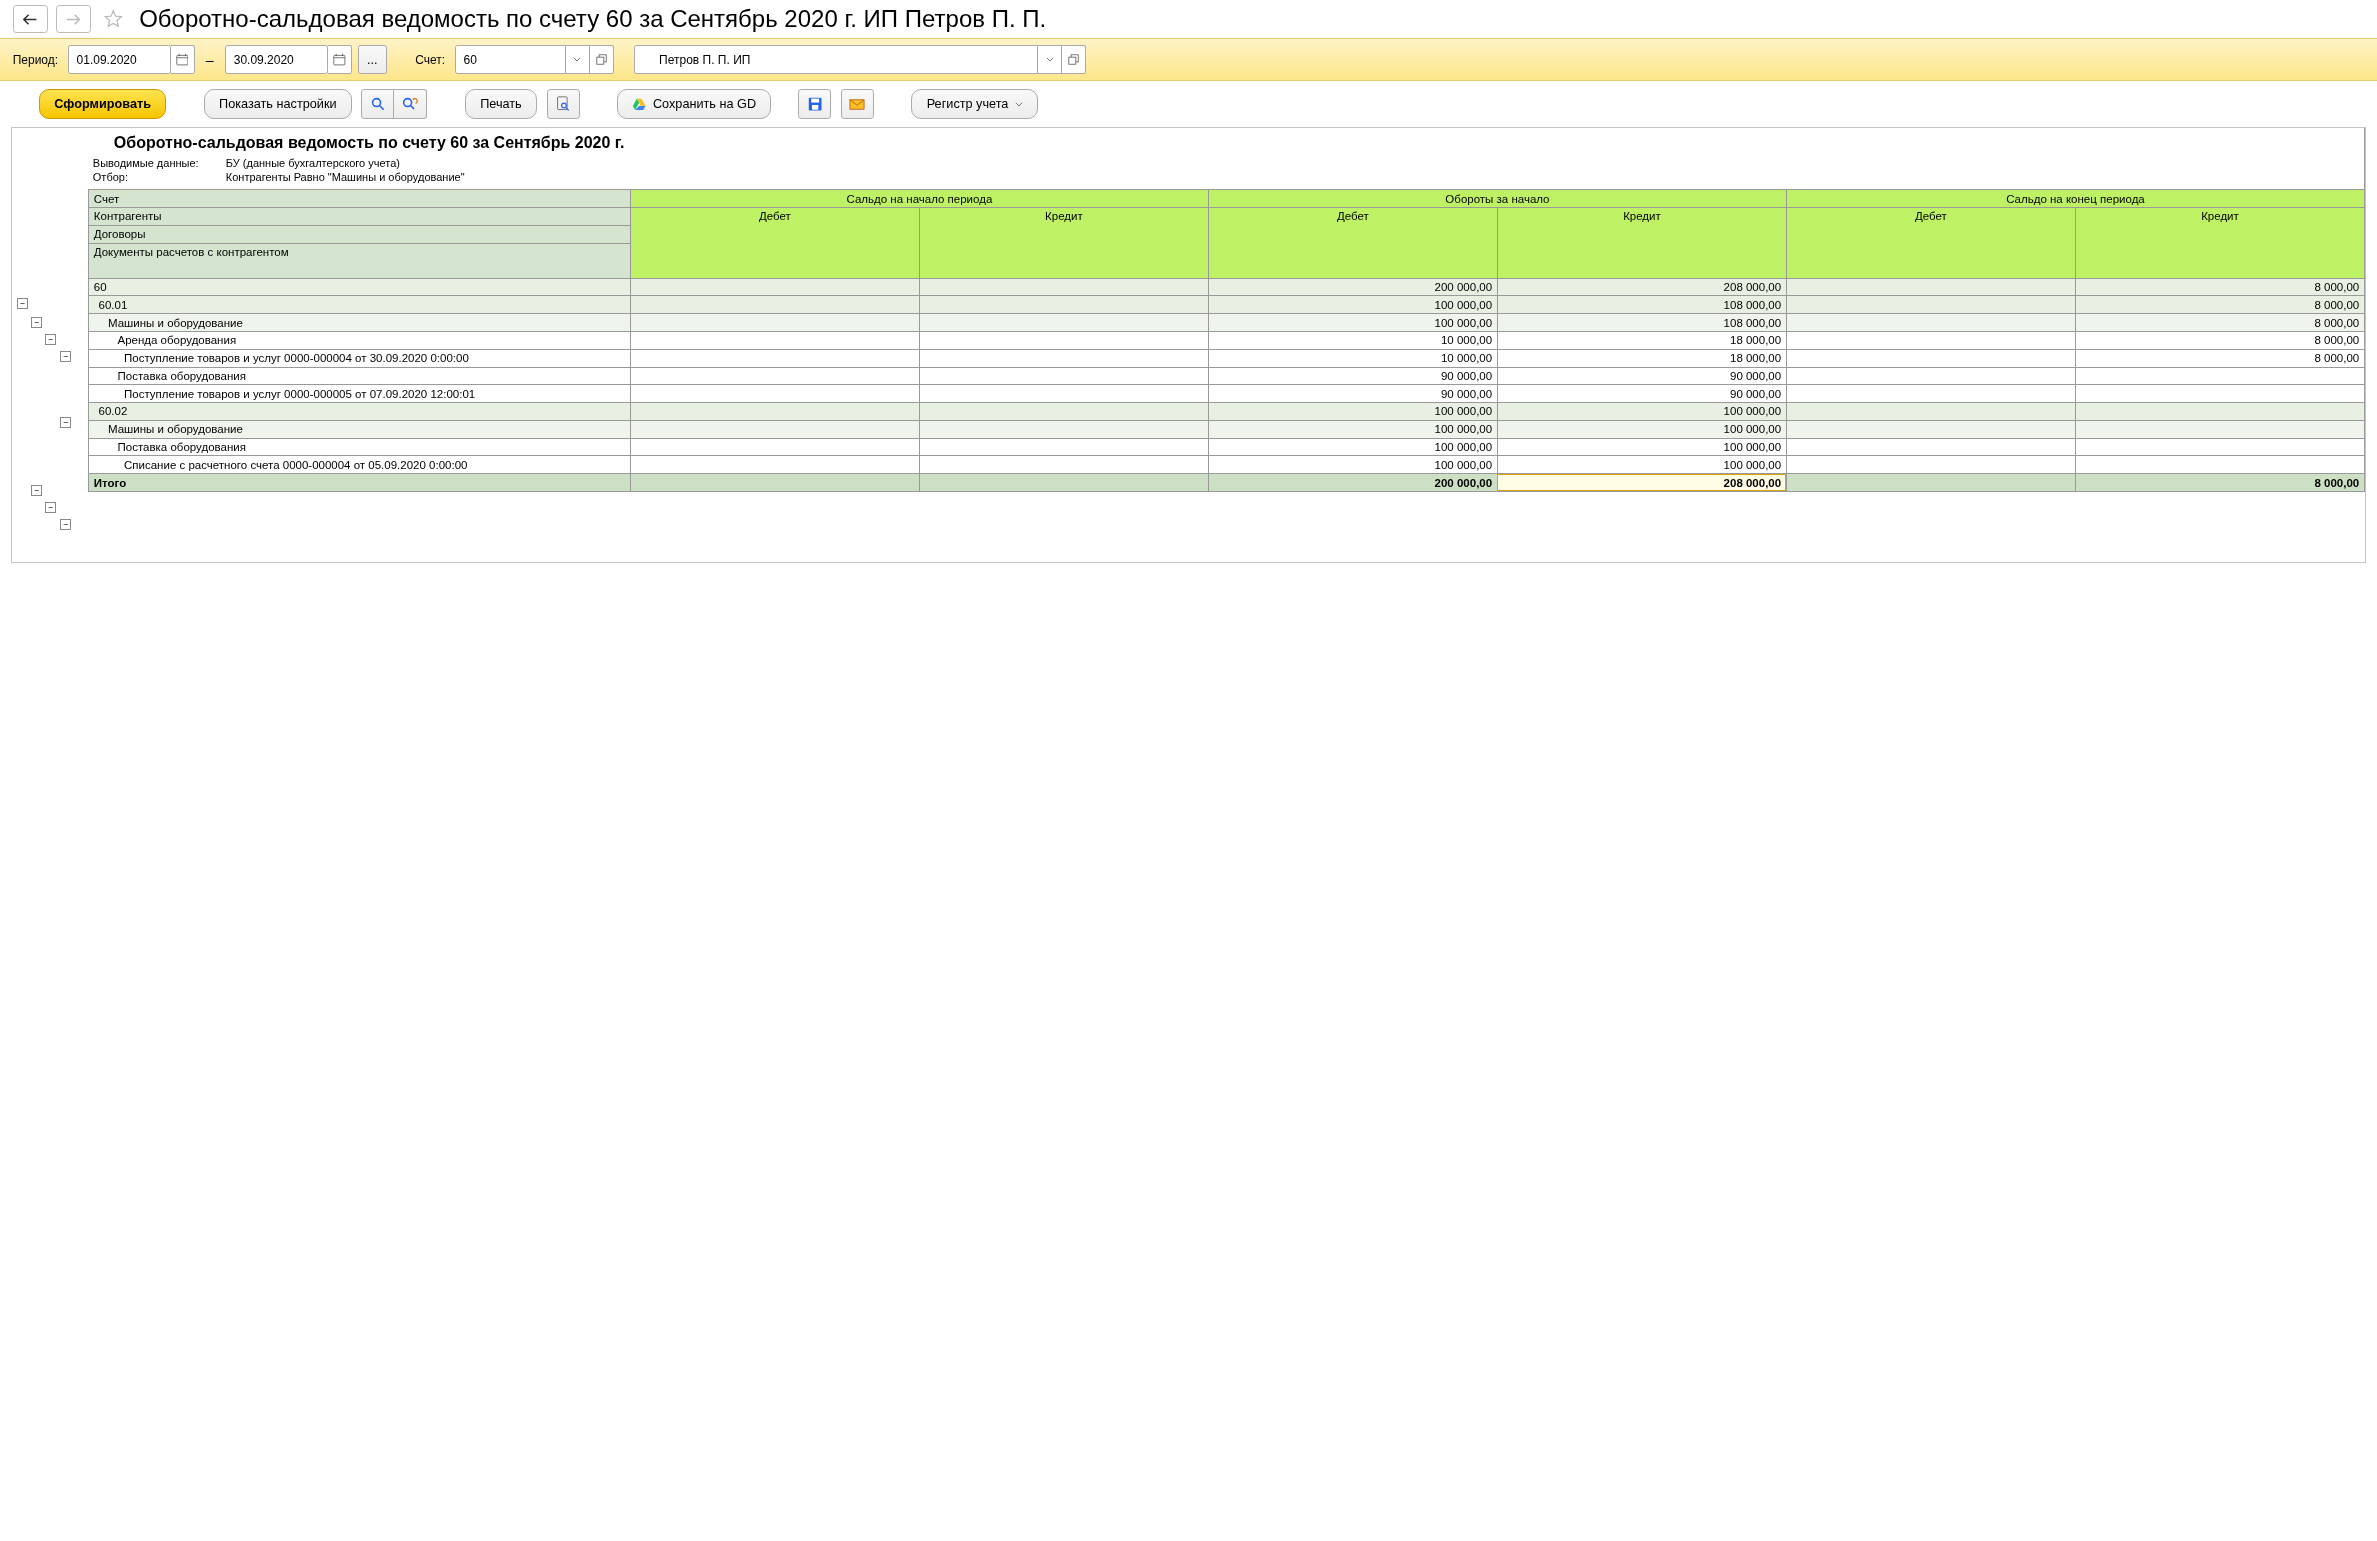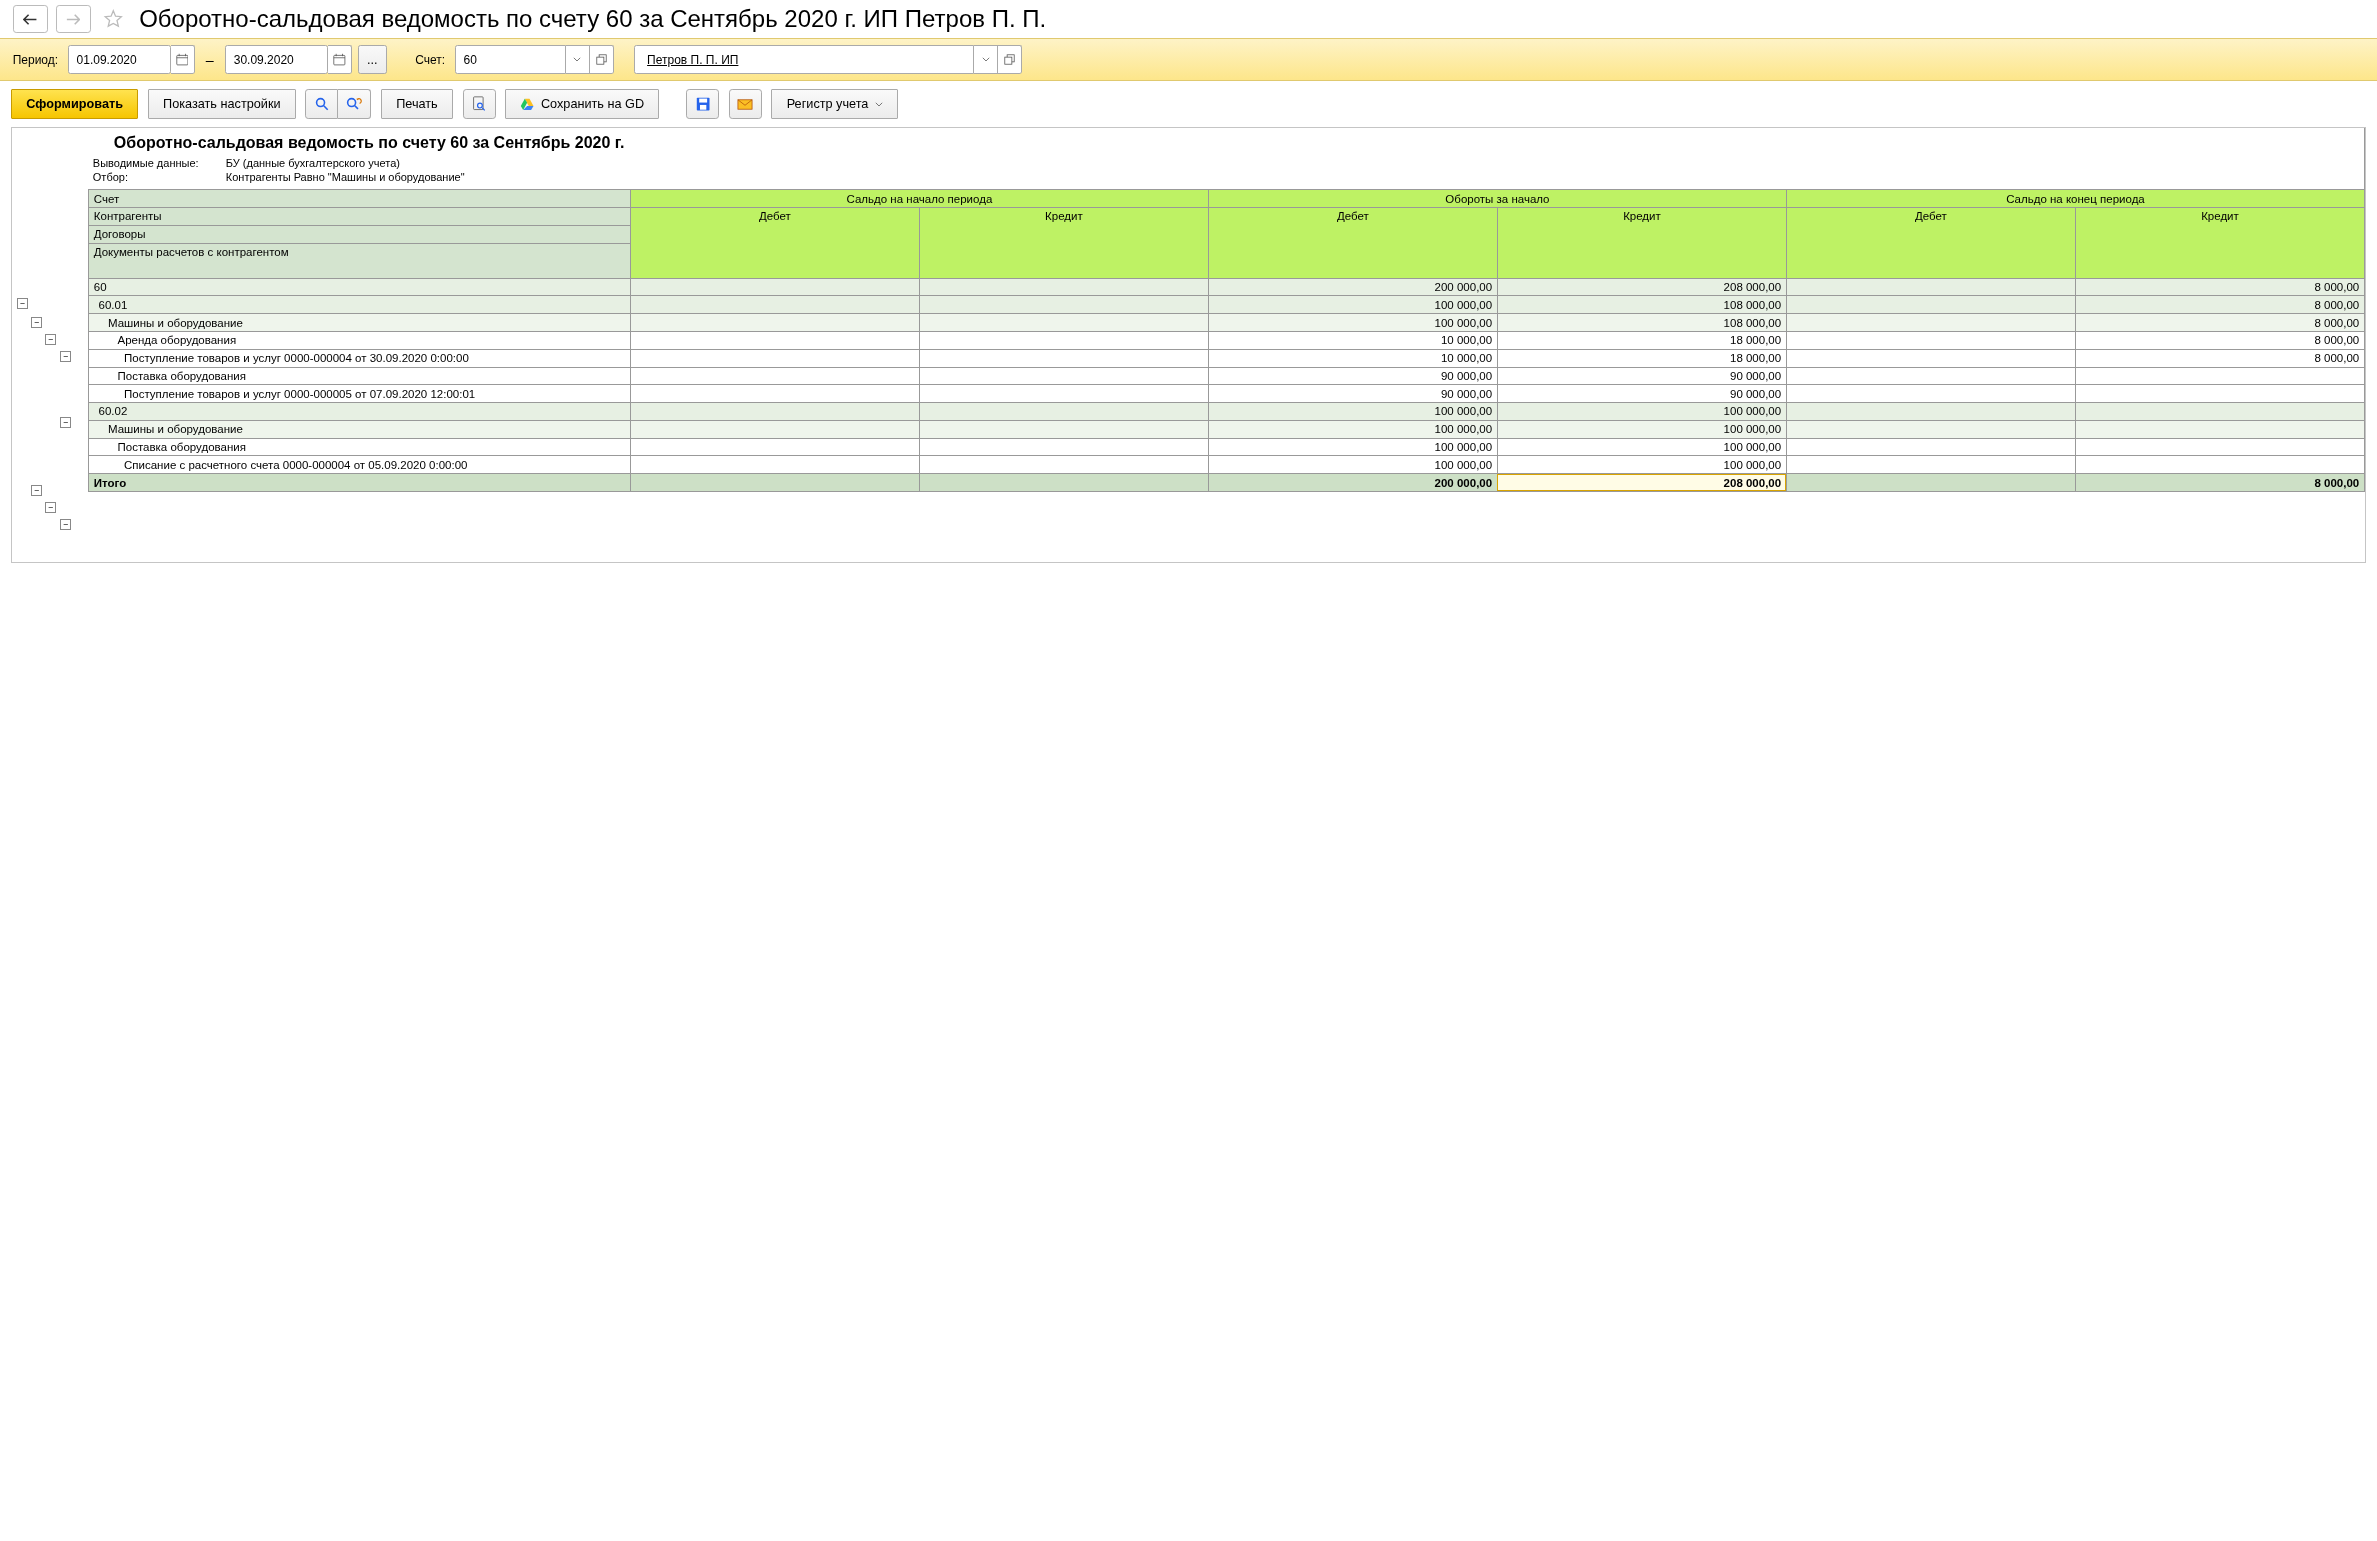--- a/index.html
+++ b/index.html
@@ -13,28 +13,28 @@
 .page-title { font-size: 24px; font-weight: 400; margin-left: 4px; }
 
 
 .period-bar { display: flex; align-items: center; padding: 6.3px 12.7px; gap: 6.3px; background: linear-gradient(#fef3c7, #fde68a); border-top: 0.8px solid #e0c96f; border-bottom: 0.8px solid #e0c96f; }
 .label { font-size: 12px; margin-right: 3.2px; }
 .date-input { height: 28.5px; border: 0.8px solid #aaa; border-radius: 2.4px; padding: 0 8px; font-size: 12px; width: 103px; background: #fff; }
 .cal-btn, .popup-btn, .dropdown-btn { height: 28.5px; width: 24px; border: 0.8px solid #aaa; background: #fff; border-radius: 2.4px; display: flex; align-items: center; justify-content: center; cursor: pointer; }
 .ellipsis-btn { height: 28.5px; width: 28.5px; border: 0.8px solid #aaa; background: linear-gradient(#f9f9f9, #ececec); border-radius: 2.4px; cursor: pointer; font-size: 12.7px; }
 .dash { font-size: 14.3px; padding: 0 4.8px; }
 .account-input { height: 28.5px; border: 0.8px solid #aaa; border-radius: 2.4px 0 0 2.4px; padding: 0 8px; font-size: 12px; width: 111px; background: #fff; }
-.org-input { height: 28.5px; border: 0.8px solid #aaa; border-radius: 2.4px 0 0 2.4px; padding: 0 12px; font-size: 12px; width: 340px; background: #fff; text-decoration: underline; }
+.org-input { height: 28.5px; border: 0.8px solid #aaa; border-radius: 2.4px 0 0 2.4px; padding: 0 24px; font-size: 12px; width: 404px; background: #fff; }
 .input-group { display: flex; }
 .input-group > *:not(:first-child) { border-left: none; border-radius: 0; }
 .input-group > *:last-child { border-radius: 0 2.4px 2.4px 0; }
 
 
 .toolbar { display: flex; align-items: center; padding: 8px 11px; gap: 9.5px; }
-.btn { height: 30px; border: 0.8px solid #aaa; border-radius: 1px; padding: 0 14.3px; font-size: 12.7px; background: linear-gradient(#fafafa, #ececec); cursor: pointer; display: flex; align-items: center; gap: 6.3px; }
+.btn { height: 30px; border: 0.8px solid #aaa; border-radius: 10px; padding: 0 14.3px; font-size: 12.7px; background: linear-gradient(#fafafa, #ececec); cursor: pointer; display: flex; align-items: center; gap: 6.3px; margin-left: 28px; }
 .btn-primary { background: linear-gradient(#ffe34f, #f6c500); border-color: #c89b00; font-weight: 700; }
 .btn-icon { height: 30px; width: 33px; border: 0.8px solid #aaa; border-radius: 3.2px; background: linear-gradient(#fafafa, #ececec); cursor: pointer; display: flex; align-items: center; justify-content: center; padding:0; }
 .btn-group { display: flex; }
 .btn-group .btn-icon:first-child { border-radius: 3.2px 0 0 3.2px; }
 .btn-group .btn-icon:last-child { border-radius: 0 3.2px 3.2px 0; border-left: none; }
 
 
 .report-zone { padding: 0 11px 11px 11px; }
 .report-wrap { display: flex; border: 0.8px solid #c5c5c5; background: #fff; }
 .tree-col { width: 76px; border-right: none; background: #fff; position: relative; }

